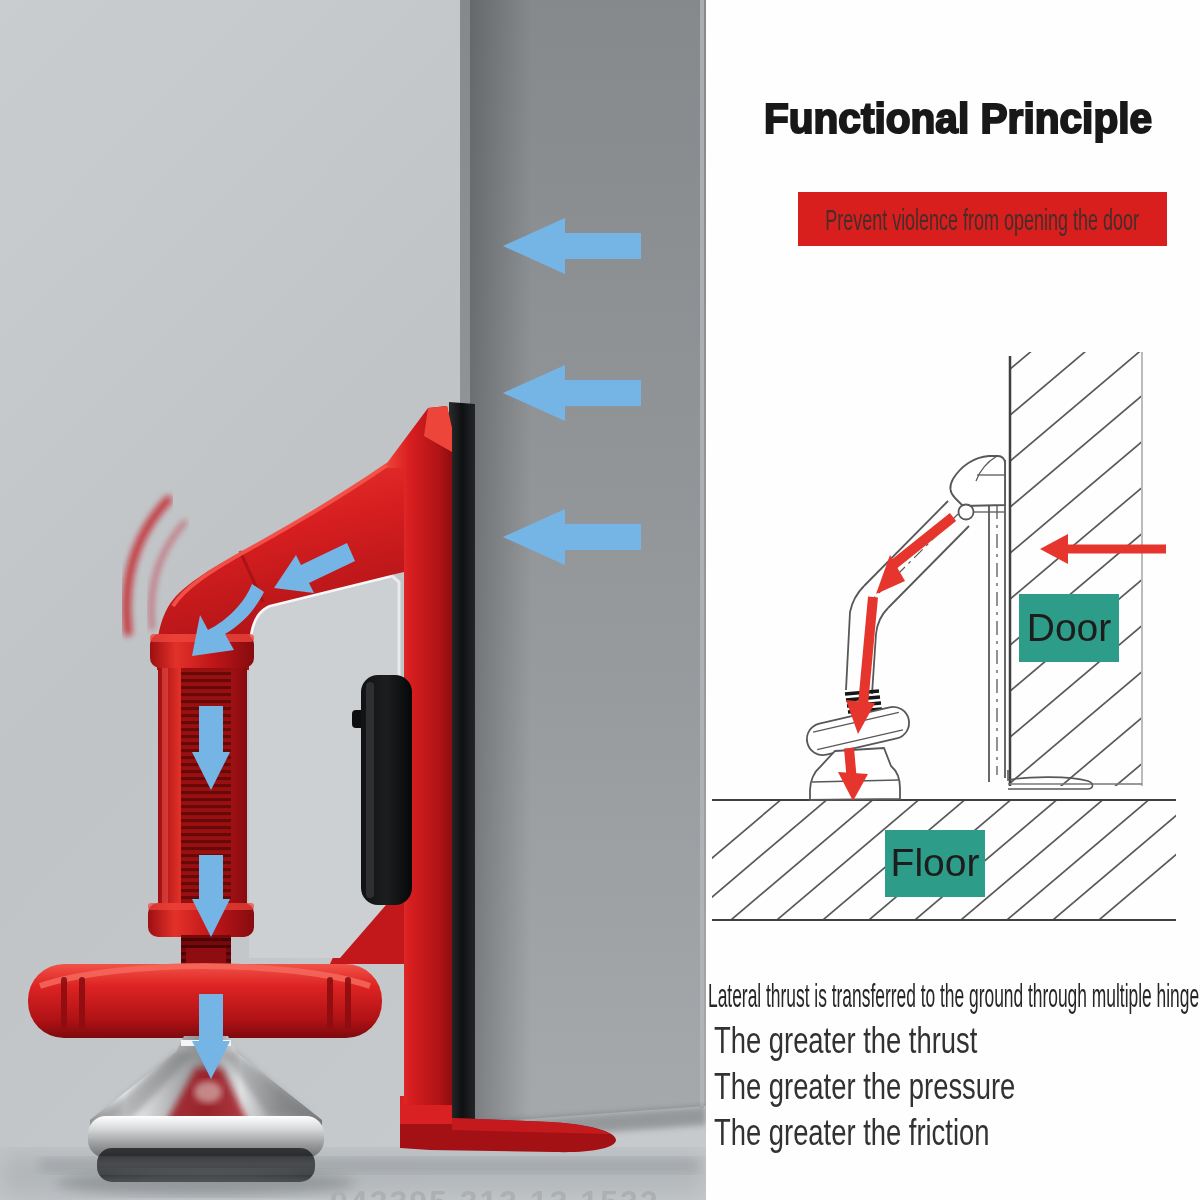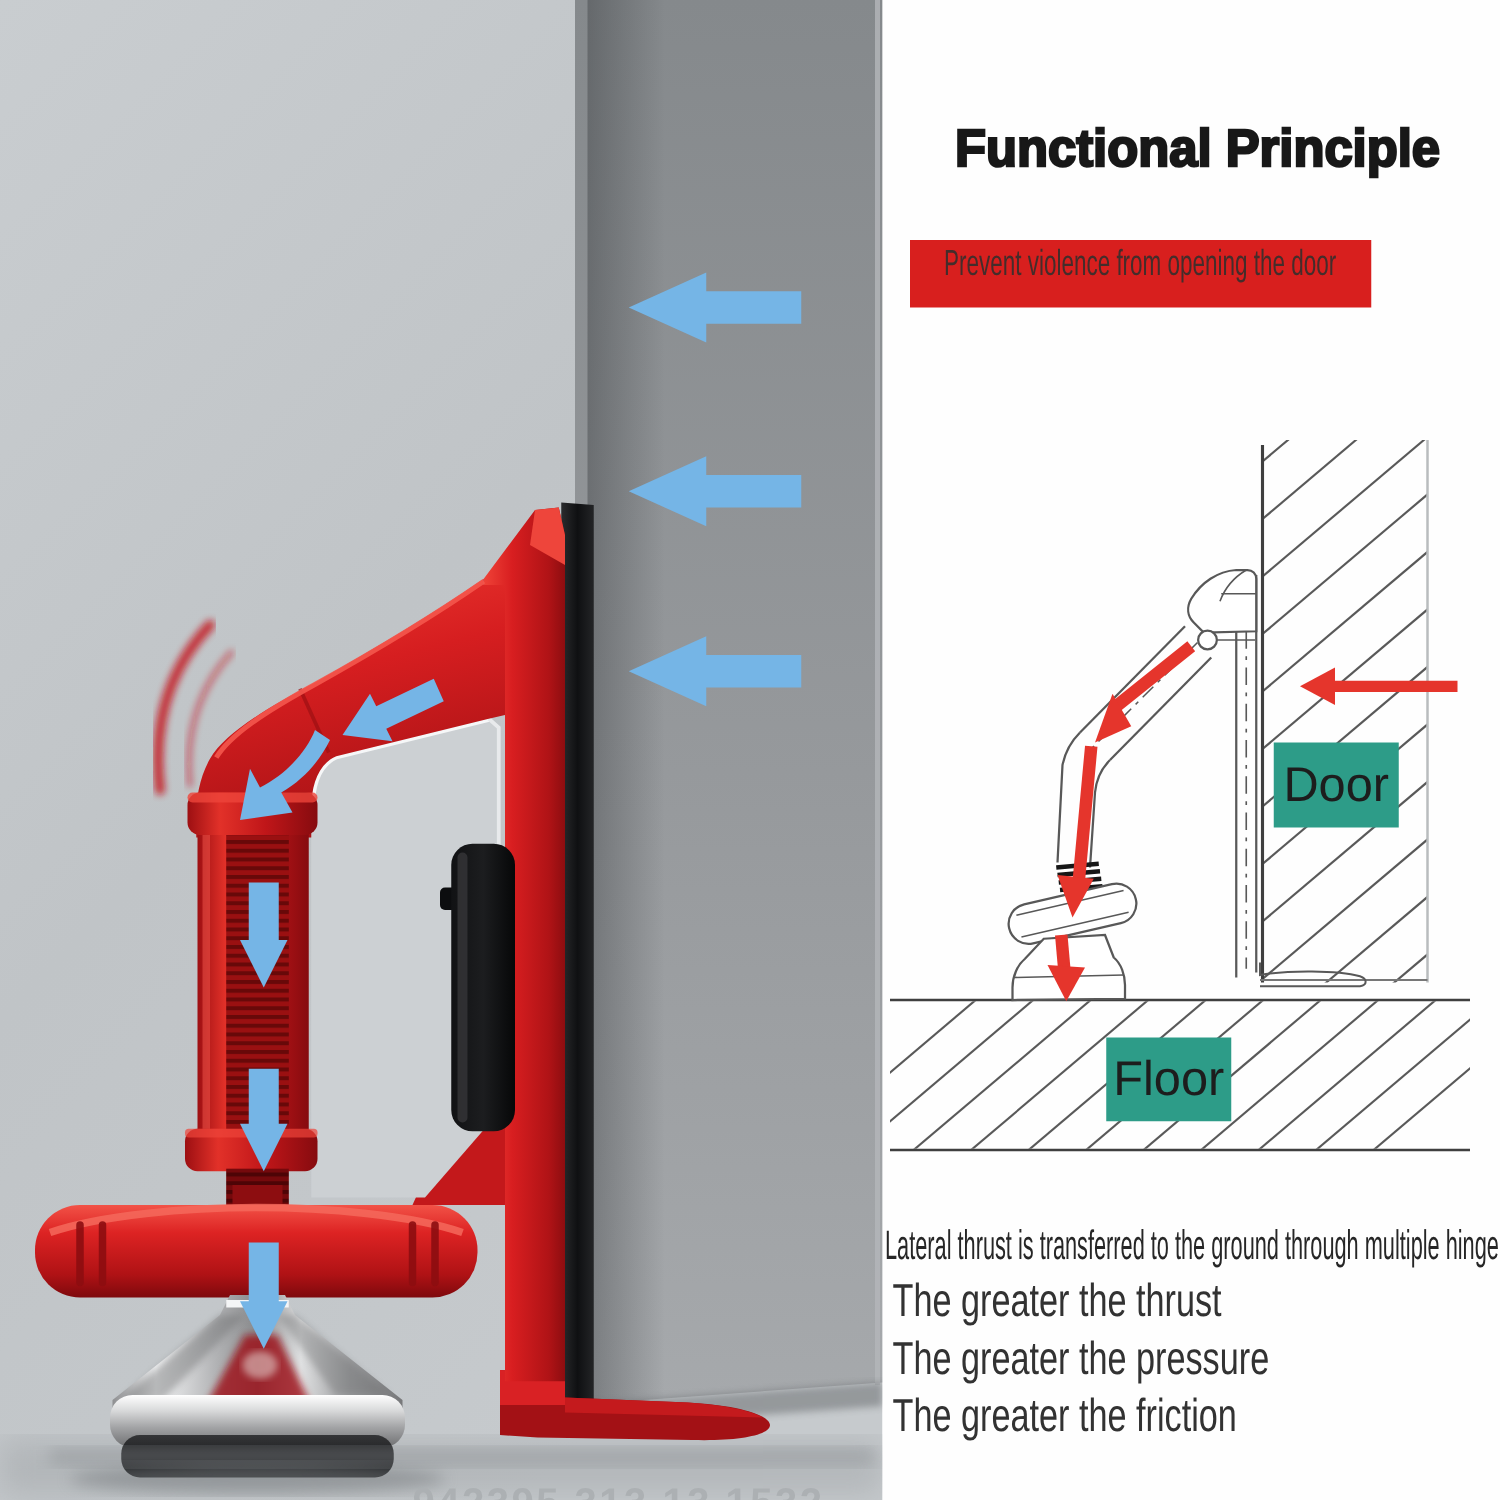--- a/index.html
+++ b/index.html
@@ -1,19 +1,19 @@
 <!DOCTYPE html>
 <html><head>
 <meta charset="utf-8">
 <style>
 html,body{margin:0;padding:0;background:#fff}
 #page{position:relative;width:1200px;height:1200px;overflow:hidden;background:#fefefe;font-family:"Liberation Sans",sans-serif}
 #photo{position:absolute;left:0;top:0;width:706px;height:1200px}
 #title{position:absolute;left:958px;top:95px;font-weight:bold;font-size:42px;color:#181818;-webkit-text-stroke:2px #181818;white-space:nowrap;transform:translateX(-50%) scaleX(0.967);transform-origin:50% 50%}
-#banner{position:absolute;left:728px;top:192px;width:369px;height:54px;background:#d81f1e;display:flex;align-items:flex-start;justify-content:center}
+#banner{position:absolute;left:798px;top:192px;width:369px;height:54px;background:#d81f1e;display:flex;align-items:center;justify-content:center}
 #bannertext{font-size:29px;color:#442d2b;white-space:nowrap;transform:scaleX(0.62);transform-origin:50% 50%;padding-top:3px}
 #diagram{position:absolute;left:700px;top:330px}
 .btxt{position:absolute;color:#323232;white-space:nowrap;transform-origin:0 50%}
 #bt1{left:708px;top:977px;font-size:33px;color:#262626;transform:scaleX(0.527)}
 #bt2{left:714px;top:1020px;font-size:37px;transform:scaleX(0.74)}
 #bt3{left:714px;top:1066px;font-size:37px;transform:scaleX(0.74)}
 #bt4{left:714px;top:1112px;font-size:37px;transform:scaleX(0.74)}
 </style>
 </head>
 <body>

